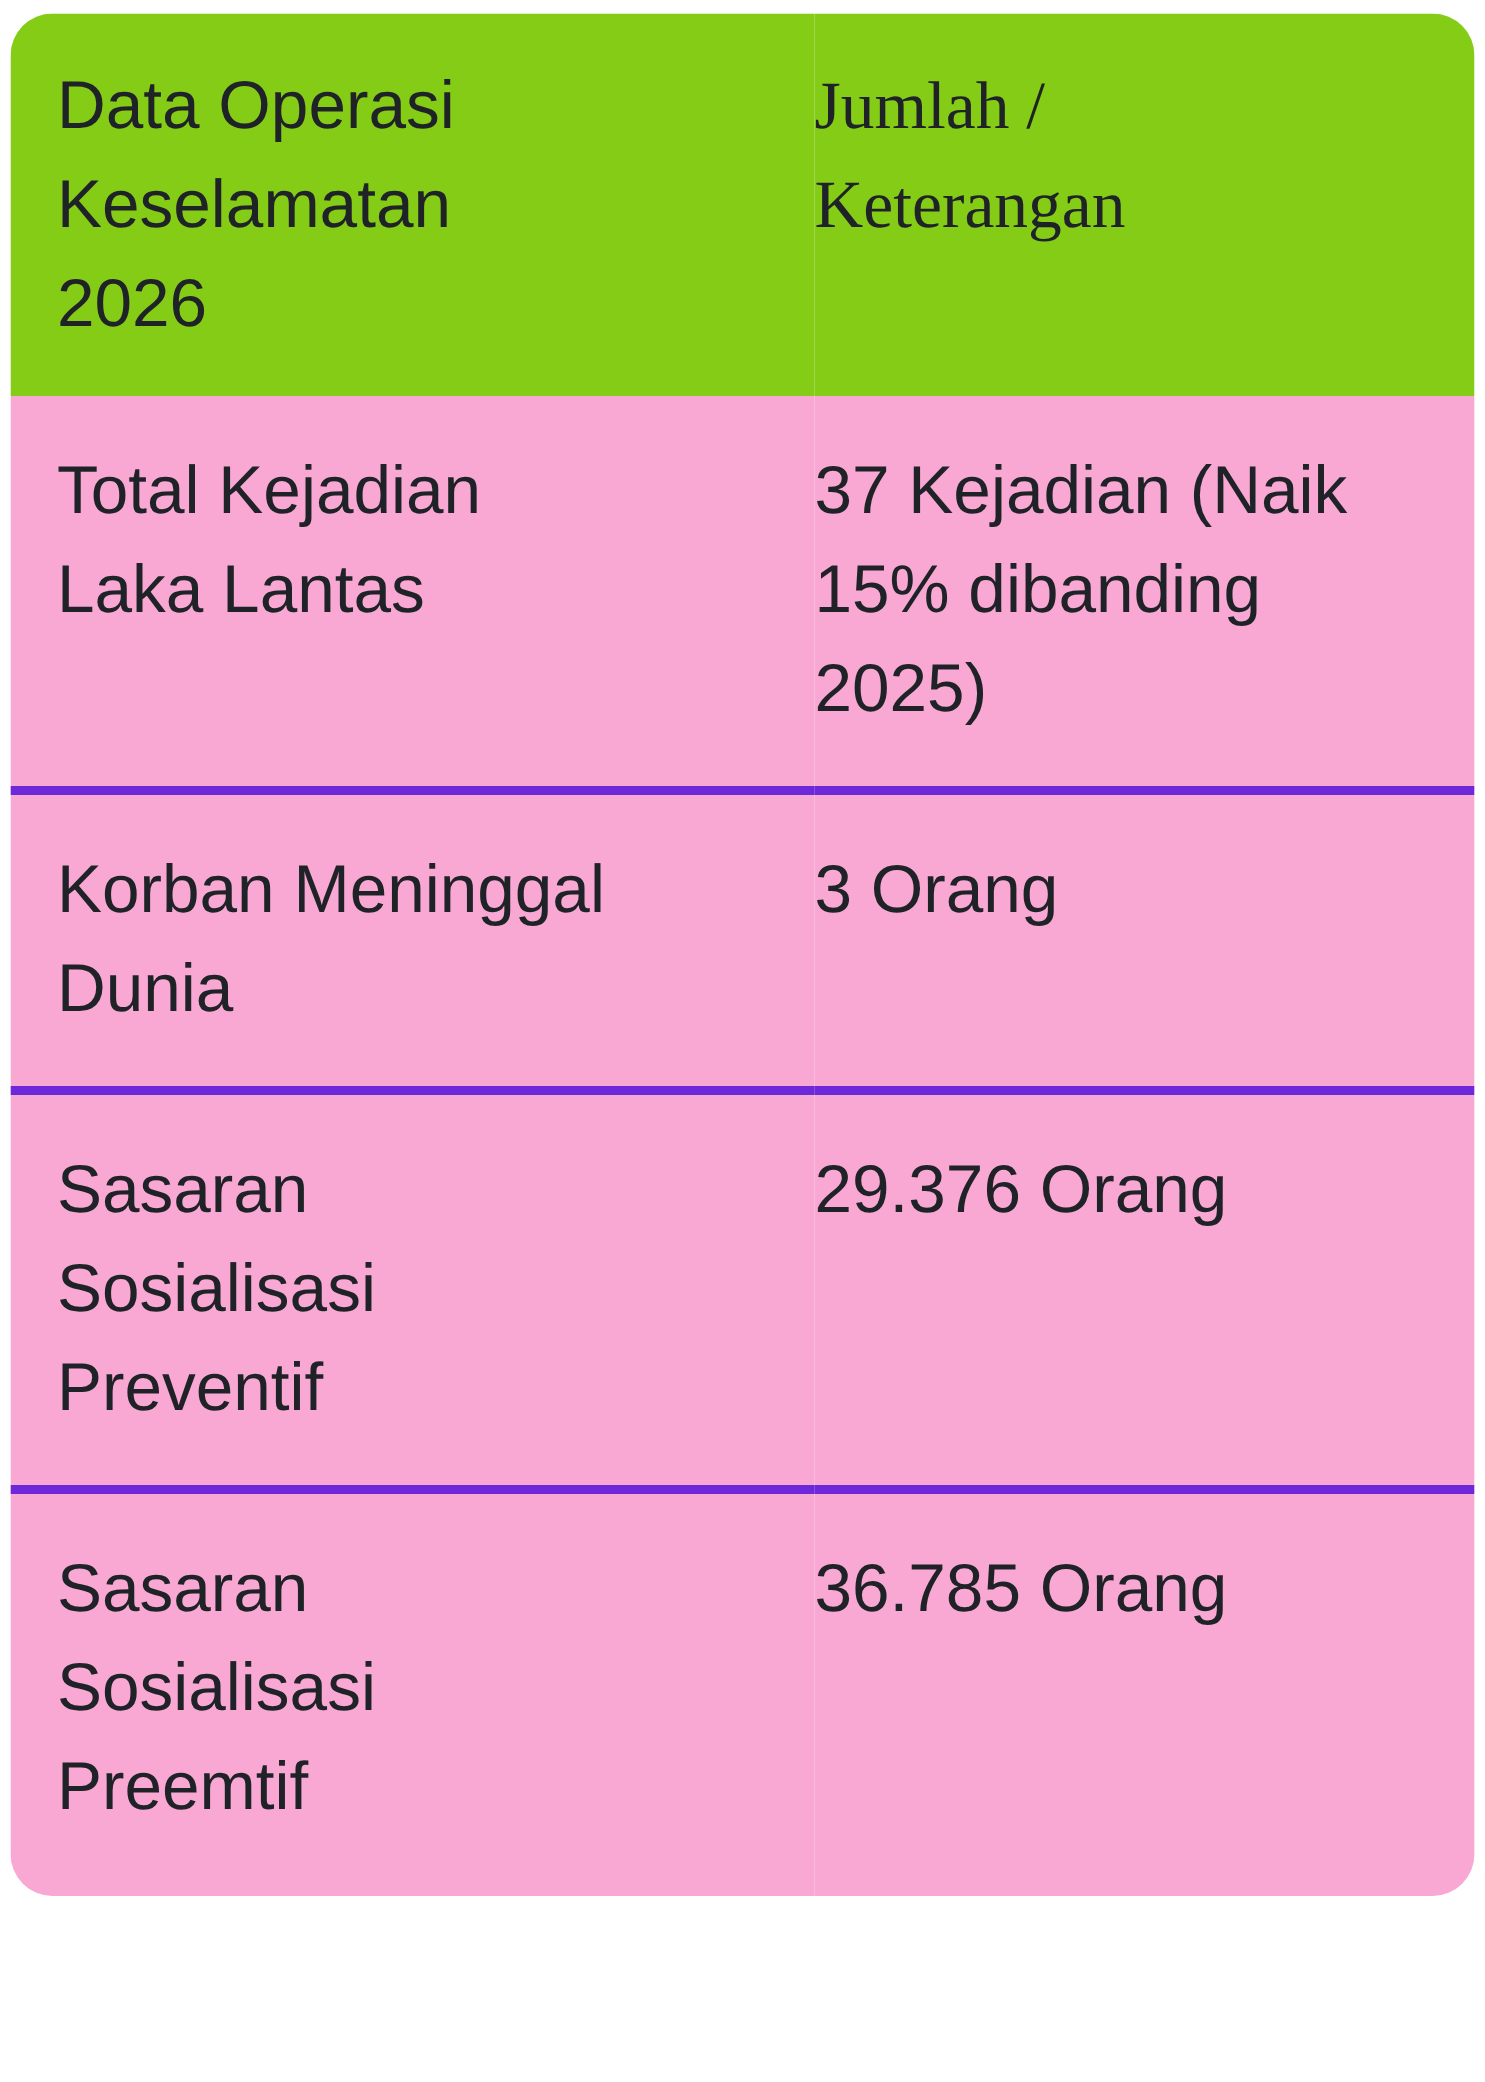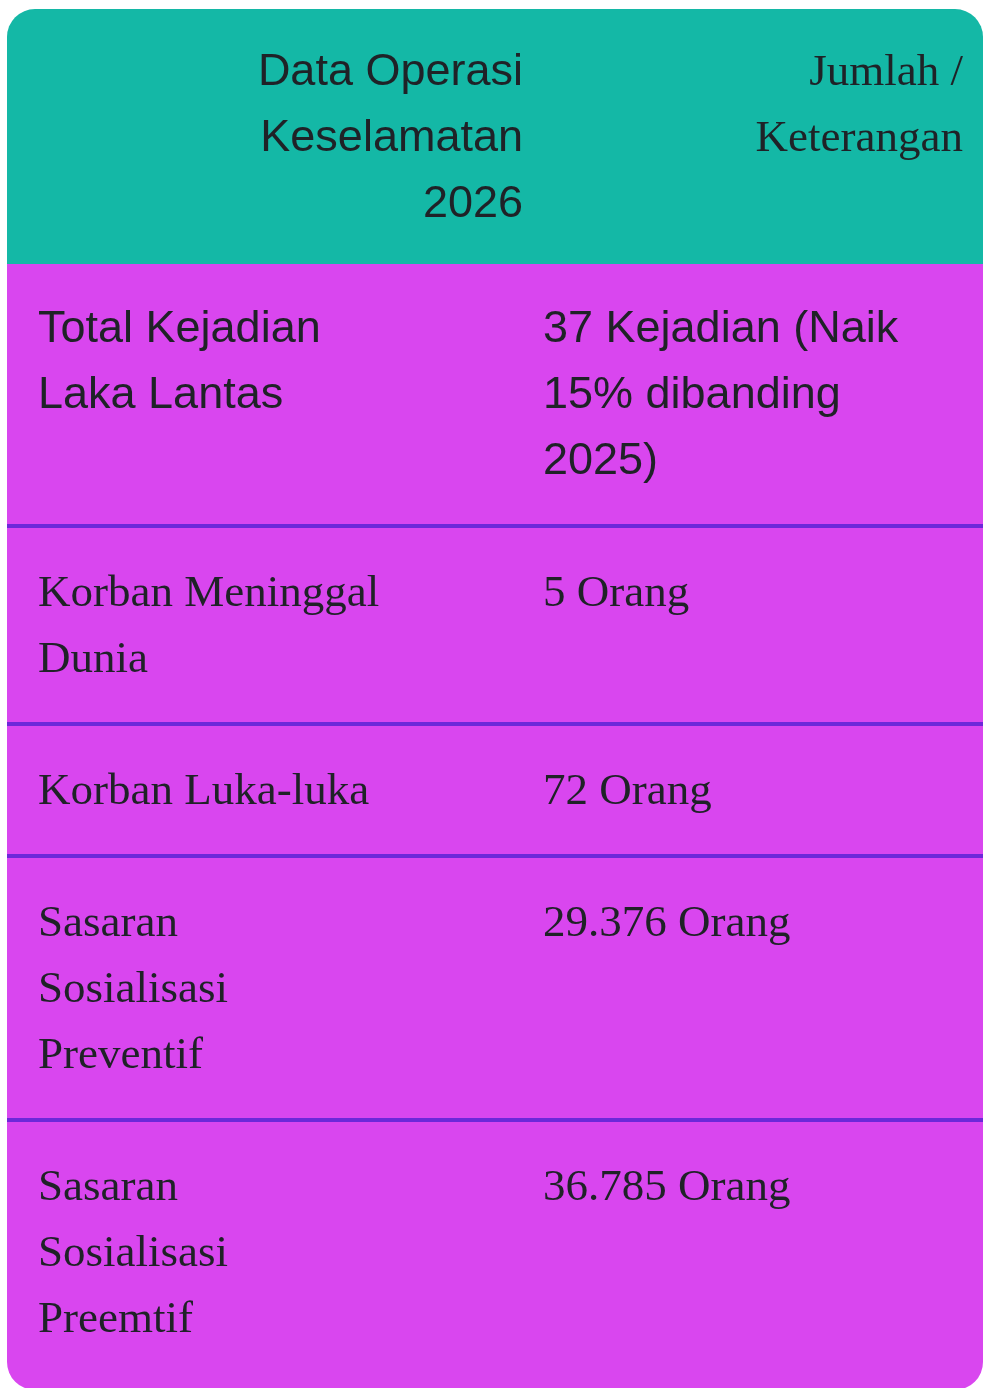--- a/index.html
+++ b/index.html
@@ -24,39 +24,38 @@
     border-collapse: collapse;
     table-layout: fixed;
     font-size: 45px;
     line-height: 66px;
     font-weight: 500;
     color: #1f2227;
   }
   col.c1 { width: 536px; }
   col.c2 { width: 440px; }
   thead th {
-    background: #14b8a6;
-    text-align: right;
+    background: #84cc16;
+    text-align: left;
     vertical-align: top;
     font-weight: 500;
     padding: 28px 20px 29px 31px;
     white-space: pre-line;
   }
   thead th.val { padding-left: 0; font-family: Liberation Serif, serif; }
   tbody td {
-    background: #d946ef;
+    background: #f9a8d4;
     text-align: left;
     vertical-align: top;
     padding: 30px 20px 32px 31px;
     white-space: pre-line;
   }
   tbody td.val { padding-left: 0; }
   tbody tr + tr td {
-    border-top: 4px solid #6d28d9;
-    font-family: Liberation Serif, serif;
+    border-top: 6px solid #6d28d9;
   }
   tbody tr:last-child td {
     padding-bottom: 40px;
   }
 </style>
 </head>
 <body>
 
 <div class="card">
   <table class="data-table">
@@ -77,25 +76,21 @@
       <tr>
         <td>Total Kejadian
 Laka Lantas</td>
         <td class="val">37 Kejadian (Naik
 15% dibanding
 2025)</td>
       </tr>
       <tr>
         <td>Korban Meninggal
 Dunia</td>
-        <td class="val">5 Orang</td>
-      </tr>
-      <tr>
-        <td>Korban Luka-luka</td>
-        <td class="val">72 Orang</td>
+        <td class="val">3 Orang</td>
       </tr>
       <tr>
         <td>Sasaran
 Sosialisasi
 Preventif</td>
         <td class="val">29.376 Orang</td>
       </tr>
       <tr>
         <td>Sasaran
 Sosialisasi

